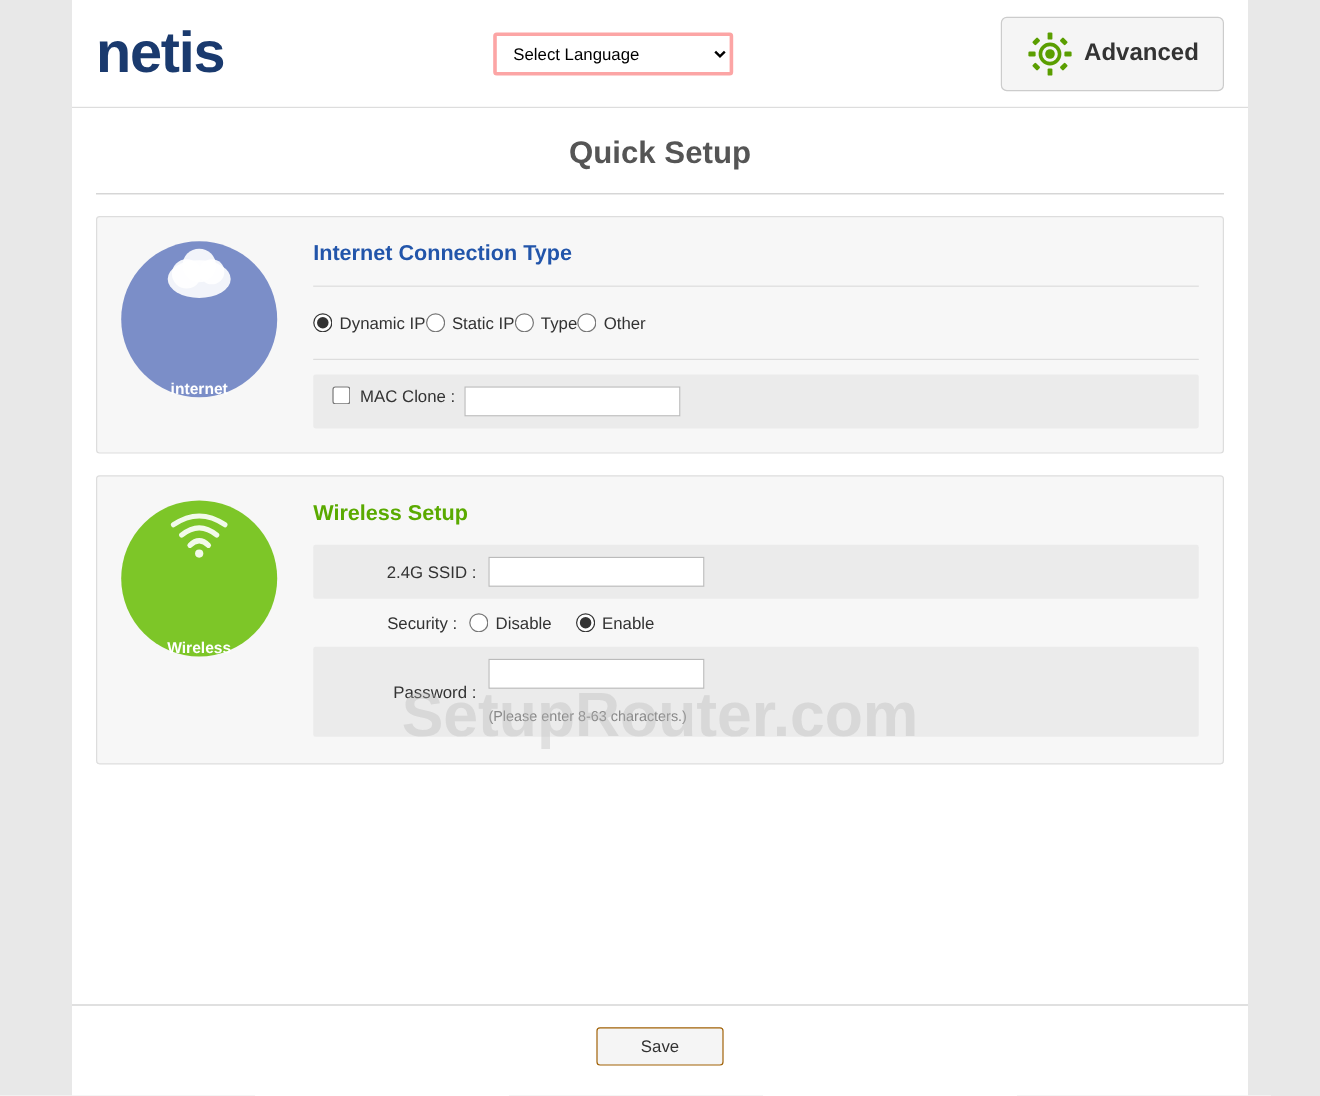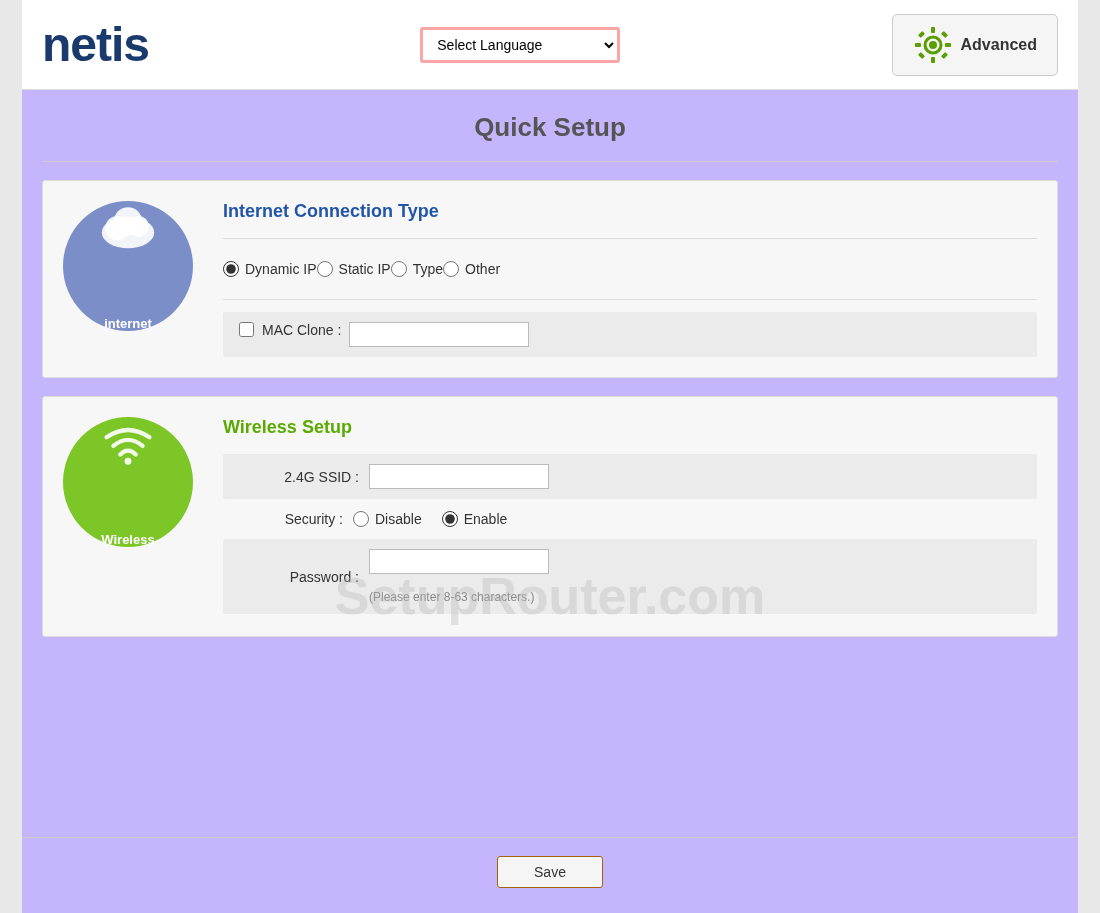--- a/index.html
+++ b/index.html
@@ -5,23 +5,23 @@
     * { box-sizing: border-box; margin: 0; padding: 0; }
     body {
       font-family: Arial, sans-serif;
       background: #e8e8e8;
       display: flex;
       justify-content: center;
       align-items: center;
       min-height: 100vh;
     }
     .page-wrapper {
-      width: 1056px;
+      width: 980px;
       min-height: 913px;
-      background: #c4b5fd;
+      background: #ffffff;
       display: flex;
       flex-direction: column;
     }
     
     .header {
       background: #ffffff;
       border-bottom: 1px solid #ddd;
       padding: 12px 20px;
       display: flex;
       align-items: center;
@@ -50,21 +50,21 @@
     }
     .advanced-btn {
       display: flex;
       align-items: center;
       gap: 8px;
       padding: 10px 20px;
       background: #f5f5f5;
       border: 1px solid #ccc;
       border-radius: 5px;
       cursor: pointer;
-      font-size: 16px;
+      font-size: 20px;
       font-weight: bold;
       color: #333;
     }
     .gear-icon {
       width: 40px;
       height: 40px;
     }
     
     .main-content {
       padding: 0 20px 20px 20px;

